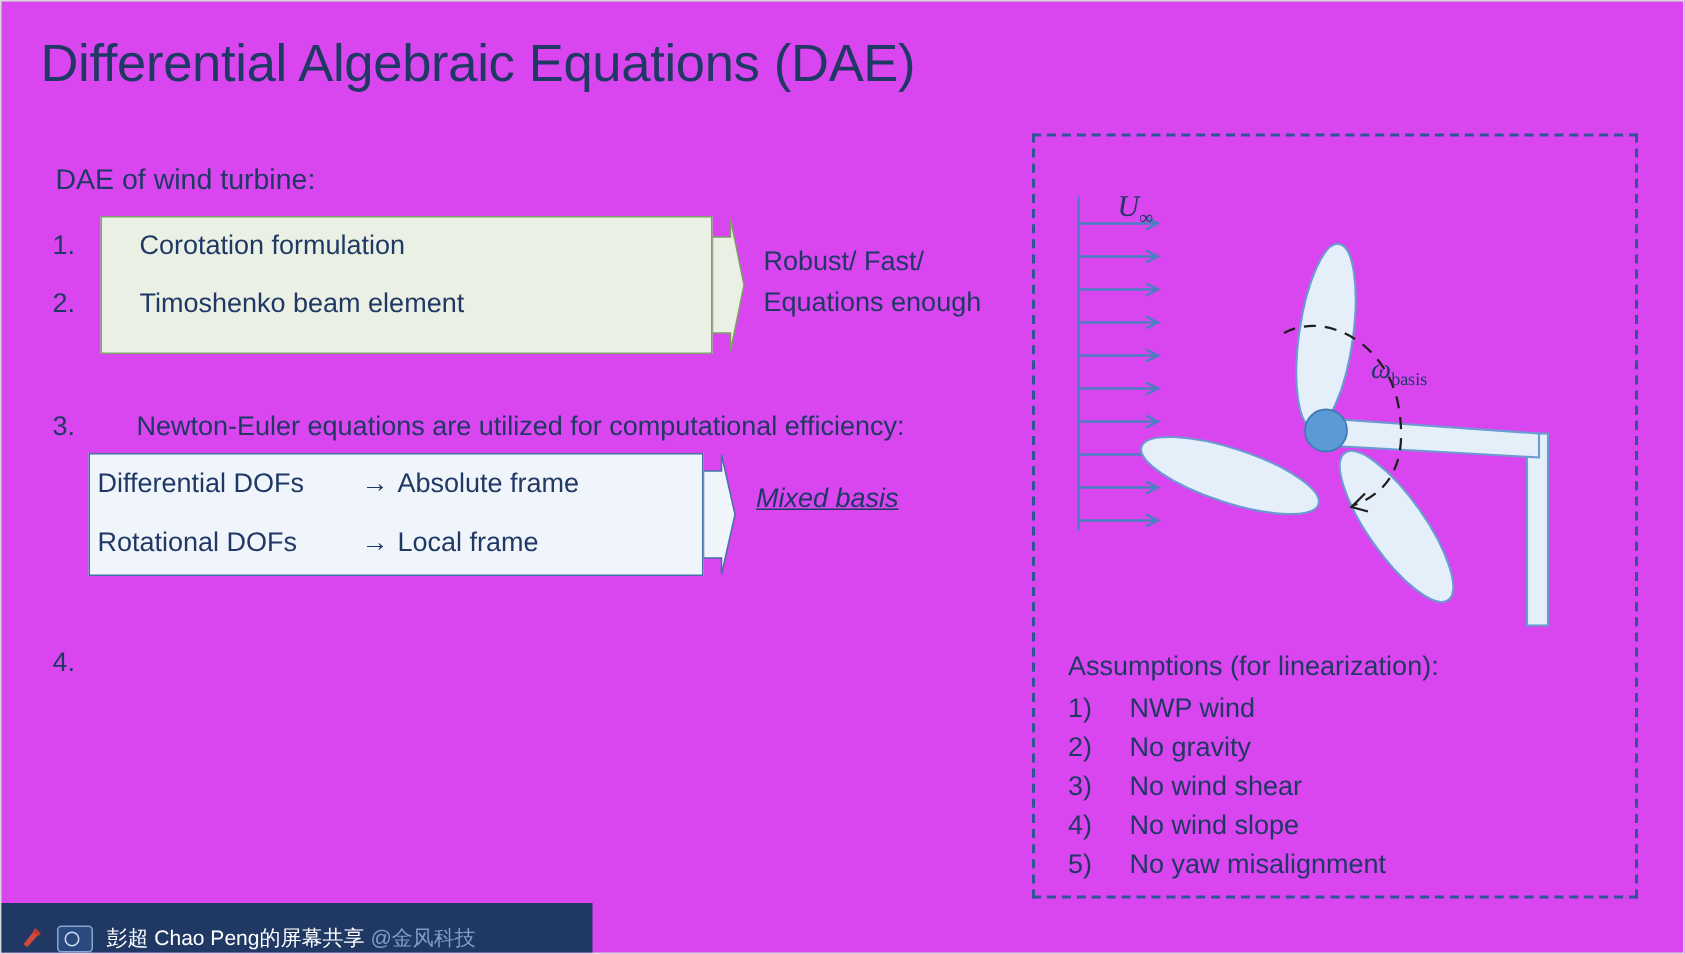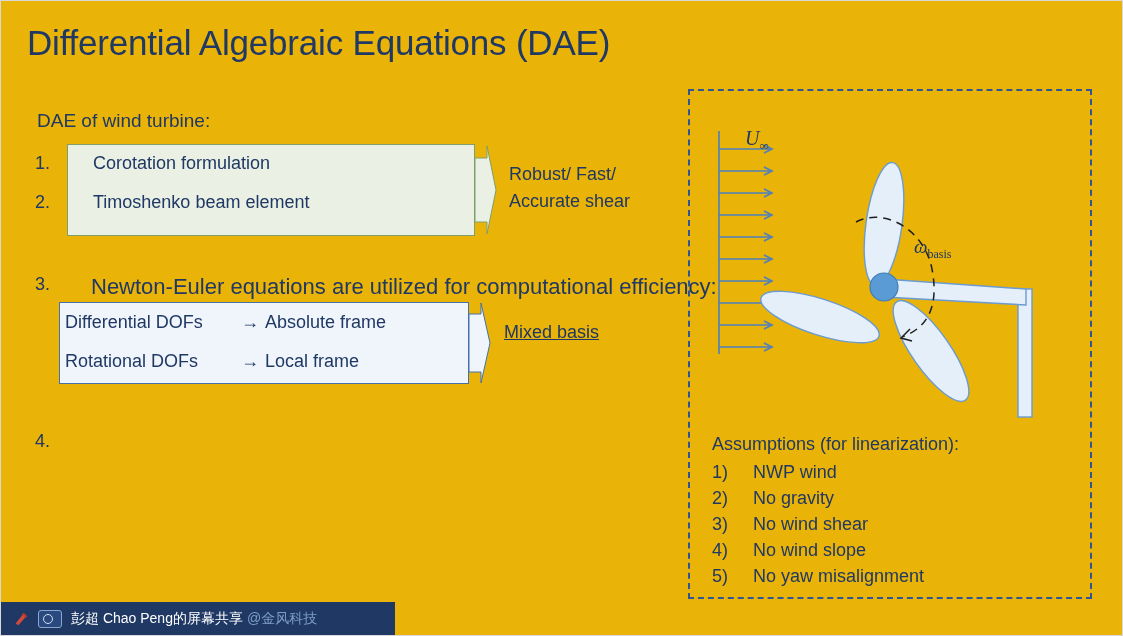--- a/index.html
+++ b/index.html
@@ -13,21 +13,21 @@
     font-family: "Liberation Sans", sans-serif;
     color: #1f3864;
     overflow: hidden;
     position: relative;
   }
   .slide {
     position: absolute;
     left: 0; top: 0;
     width: 1123px;
     height: 636px;
-    background: #eab308;
+    background: #d946ef;
     border: 1px solid #d9d9d9;
     box-sizing: border-box;
   }
   .title {
     position: absolute;
     left: 26px;
     top: 22px;
     font-size: 35px;
     color: #1f3864;
     letter-spacing: -0.2px;
@@ -85,21 +85,21 @@
     top: 160px;
     font-size: 18px;
     line-height: 27px;
     color: #1f3864;
   }
 
   .newton {
     position: absolute;
     left: 90px;
     top: 273px;
-    font-size: 22px;
+    font-size: 18px;
     color: #1f3864;
     white-space: nowrap;
   }
 
   .box-blue {
     position: absolute;
     left: 58px;
     top: 301px;
     width: 410px;
     height: 82px;
@@ -132,20 +132,21 @@
   .frm2 { top: 350px; }
   .arrow-ch { display: inline-block; margin-right: 6px; }
 
   .mixed {
     position: absolute;
     left: 503px;
     top: 321px;
     font-size: 18px;
     color: #1f3864;
     text-decoration: underline;
+    font-style: italic;
   }
 
   .aero {
     position: absolute;
     left: 90px;
     top: 430px;
     font-size: 18px;
     color: #1f3864;
     white-space: nowrap;
   }
@@ -205,21 +206,21 @@
 
   
   .bottom-bar {
     position: absolute;
     left: 0;
     bottom: 0;
     width: 394px;
     height: 33px;
     background: #1f3864;
     display: flex;
-    align-items: center;
+    align-items: flex-end;
     padding-left: 10px;
     box-sizing: border-box;
   }
   .bb-icon {
     width: 20px;
     height: 20px;
     margin-right: 7px;
     display: flex;
     align-items: center;
     justify-content: center;
@@ -267,21 +268,21 @@
 
   <div class="box-green"></div>
   <svg class="arrow-green" viewBox="0 0 22 92">
     <path d="M0 14 L12 14 L12 2 L21 46 L12 90 L12 78 L0 78 Z" fill="#eaf1e4" stroke="#7f9f6a" stroke-width="1"></path>
   </svg>
   <div class="box-green-item bgi2">Timoshenko beam element</div>
   <div class="box-green-item bgi1">Corotation formulation</div>
 
   <div class="robust">
     <div>Robust/ Fast/</div>
-    <div>Accurate shear</div>
+    <div>Equations enough</div>
   </div>
 
   <div class="num n3">3.</div>
   <div class="newton">Newton-Euler equations are utilized for computational efficiency:</div>
 
   <div class="box-blue"></div>
   <svg class="arrow-blue" viewBox="0 0 22 82">
     <path d="M0 12 L12 12 L12 1 L21 41 L12 81 L12 70 L0 70 Z" fill="#f0f5fb" stroke="#4472a8" stroke-width="1"></path>
   </svg>
   <div class="dof dof1">Differential DOFs</div>

